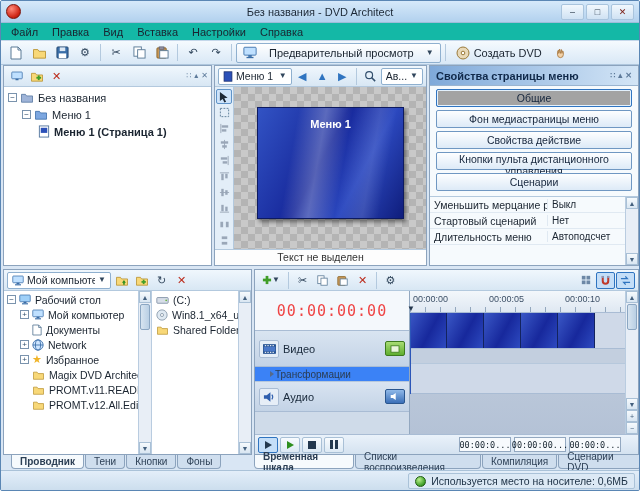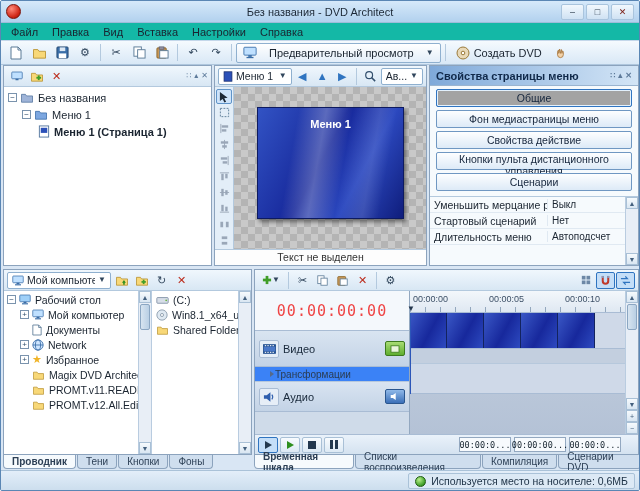--- a/index.html
+++ b/index.html
@@ -784,21 +784,21 @@
         </span>
       <span style="margin-left:auto;display:flex;gap:3px;align-items:center;padding-right:14px">
         <span class="tc-box">00:00:0...</span>
         <span class="tc-box">00:00:00...</span>
         <span class="tc-box">00:00:0...</span>
       </span>
     </div>
   </div>
 
   <div class="tabs-row">
-    <div class="tab-group" style="left:2px">
+    <div class="tab-group" style="left:10px">
       <span class="tab active">Проводник</span>
       <span class="tab">Тени</span>
       <span class="tab">Кнопки</span>
       <span class="tab">Фоны</span>
     </div>
     <div class="tab-group" style="left:253px">
       <span class="tab active">Временная шкала</span>
       <span class="tab">Списки воспроизведения</span>
       <span class="tab">Компиляция</span>
       <span class="tab">Сценарии DVD</span>

